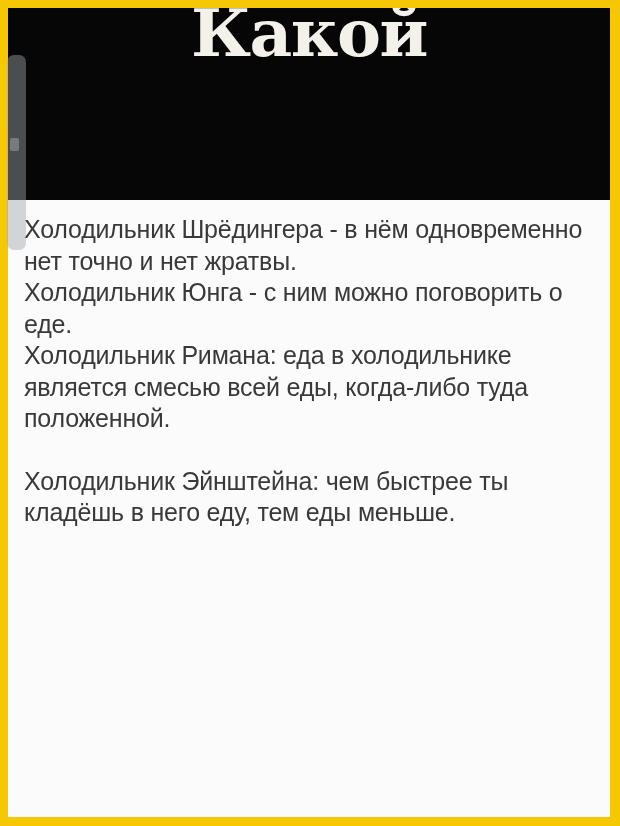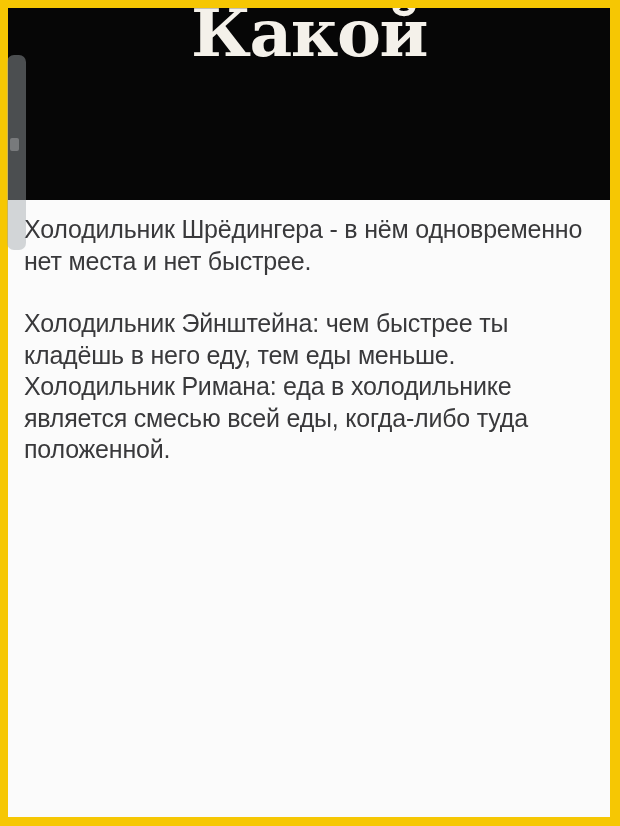--- a/index.html
+++ b/index.html
@@ -69,23 +69,25 @@
 
 <div class="meme-header">
   <div class="title">
     <div class="title-line">Какой</div>
   </div>
 </div>
 
 <div class="meme-body">
 
 <p class="para">Холодильник Шрёдингера - в нём одновременно
-нет места и нет быстрее.</p>
-    <p class="para gap">Холодильник Эйнштейна: чем быстрее ты
-кладёшь в него еду, тем еды меньше.</p>
+нет точно и нет жратвы.</p>
+    <p class="para">Холодильник Юнга - с ним можно поговорить о
+еде.</p>
     <p class="para">Холодильник Римана: еда в холодильнике
 является смесью всей еды, когда-либо туда
 положенной.</p>
+    <p class="para gap">Холодильник Эйнштейна: чем быстрее ты
+кладёшь в него еду, тем еды меньше.</p>
   </div>
 
 <div class="edge-handle">
   <div class="edge-handle-dot"></div>
 </div>
 
 </body></html>

